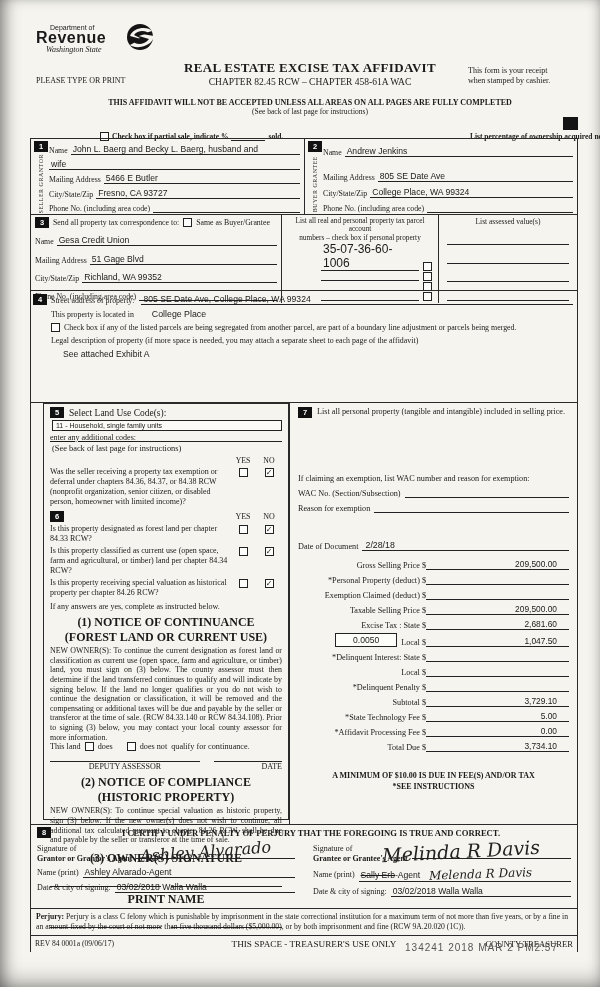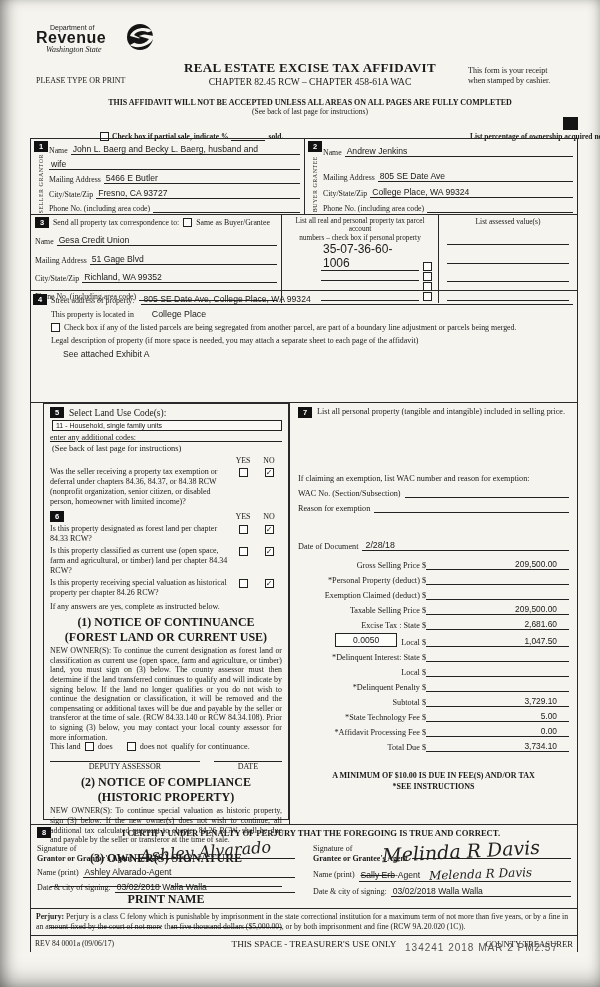--- a/index.html
+++ b/index.html
@@ -86,21 +86,21 @@
   .s6head { display:flex; align-items:center; margin-top:4px; }
   .ifany { margin-top:4px; }
   .ntitle { font-weight:bold; text-align:center; font-size:12px; margin-top:4px; }
   .nbody { font-size:7.9px; line-height:1.22; text-align:justify; margin-top:1px; }
   .landrow { display:flex; align-items:center; gap:4px; font-size:8.2px; }
   .siglines { display:flex; gap:14px; margin-top:10px; }
   .siglines .a { flex:2.2; border-bottom:1px solid #222; }
   .siglines .b { flex:1; border-bottom:1px solid #222; }
   .siglabels { display:flex; gap:14px; font-size:8px; }
   .siglabels .a { flex:2.2; text-align:center; }
-  .siglabels .b { flex:1; text-align:center; }
+  .siglabels .b { flex:1; text-align:right; }
   .ownsig { display:flex; gap:10px; margin-top:11px; }
   .ownsig span { flex:1; border-bottom:1px solid #222; min-height:10px; }
 
   
   .s7title { display:flex; gap:5px; }
   .s7title .t { line-height:1.3; }
   .sp40 { height:56px; }
   .sp16 { height:22px; }
   .labline { display:flex; align-items:flex-end; margin-top:5px; }
   .labline .line { flex:1; border-bottom:1px solid #222; min-height:10px; margin-left:4px; font-family:"Liberation Sans",sans-serif; font-size:8.8px; padding:0 3px; }

